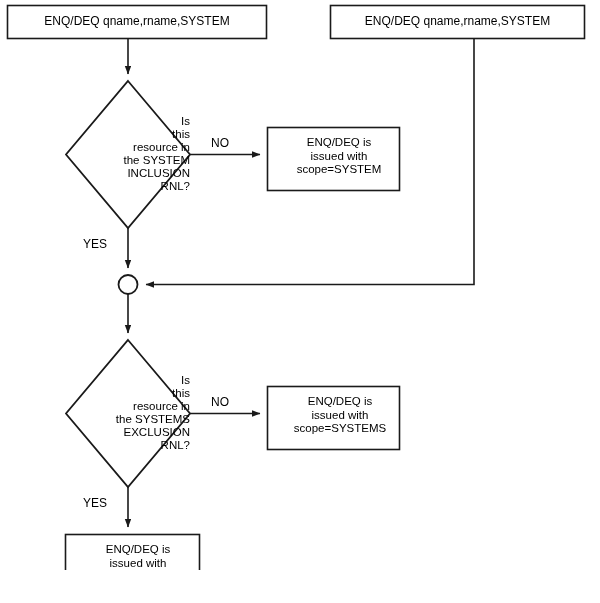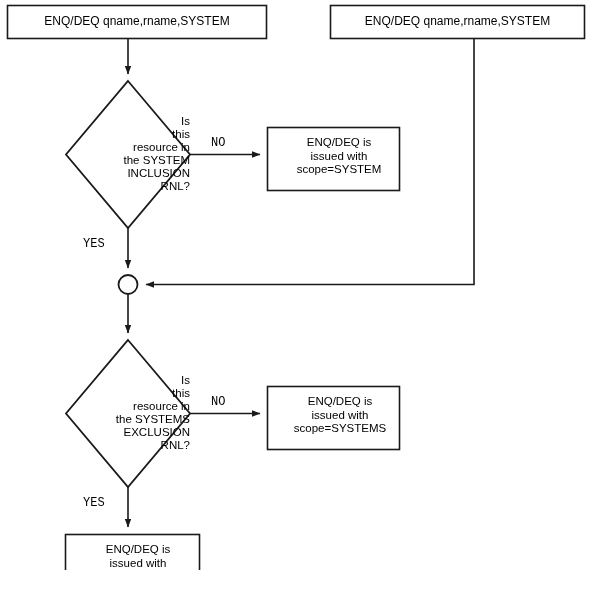--- a/index.html
+++ b/index.html
@@ -42,21 +42,21 @@
     text-align: center;
   }
   .diamond-label {
     font-size: 11.5px;
     line-height: 13px;
     text-align: right;
     width: 124px;
   }
   .edge-label {
     position: absolute;
-    font-family: Liberation Mono, monospace;
+    font-family: Liberation Sans, sans-serif;
     font-size: 12px;
     color: #000000;
   }
 </style>
 </head>
 <body>
 
 <div id="flowchart-canvas">
 
   <svg id="flow-svg" viewBox="0 0 600 603">

